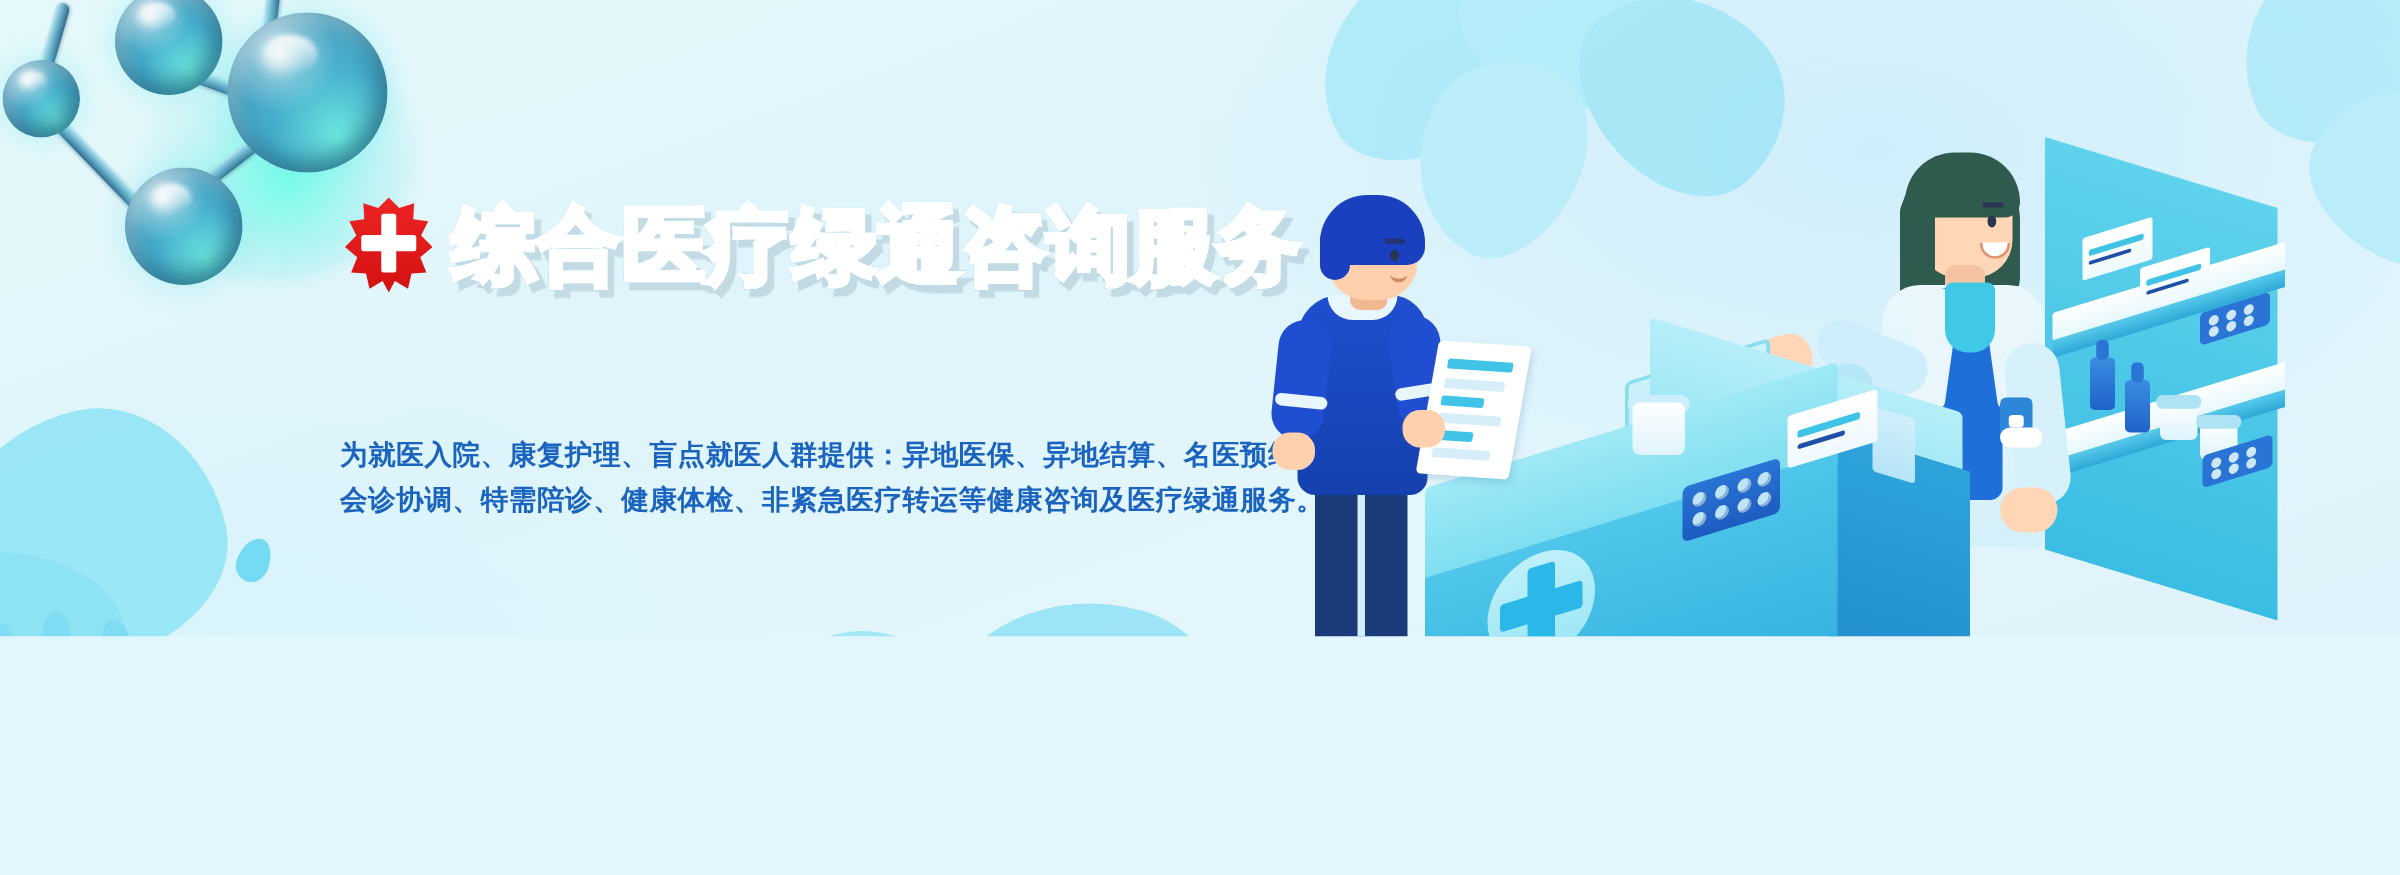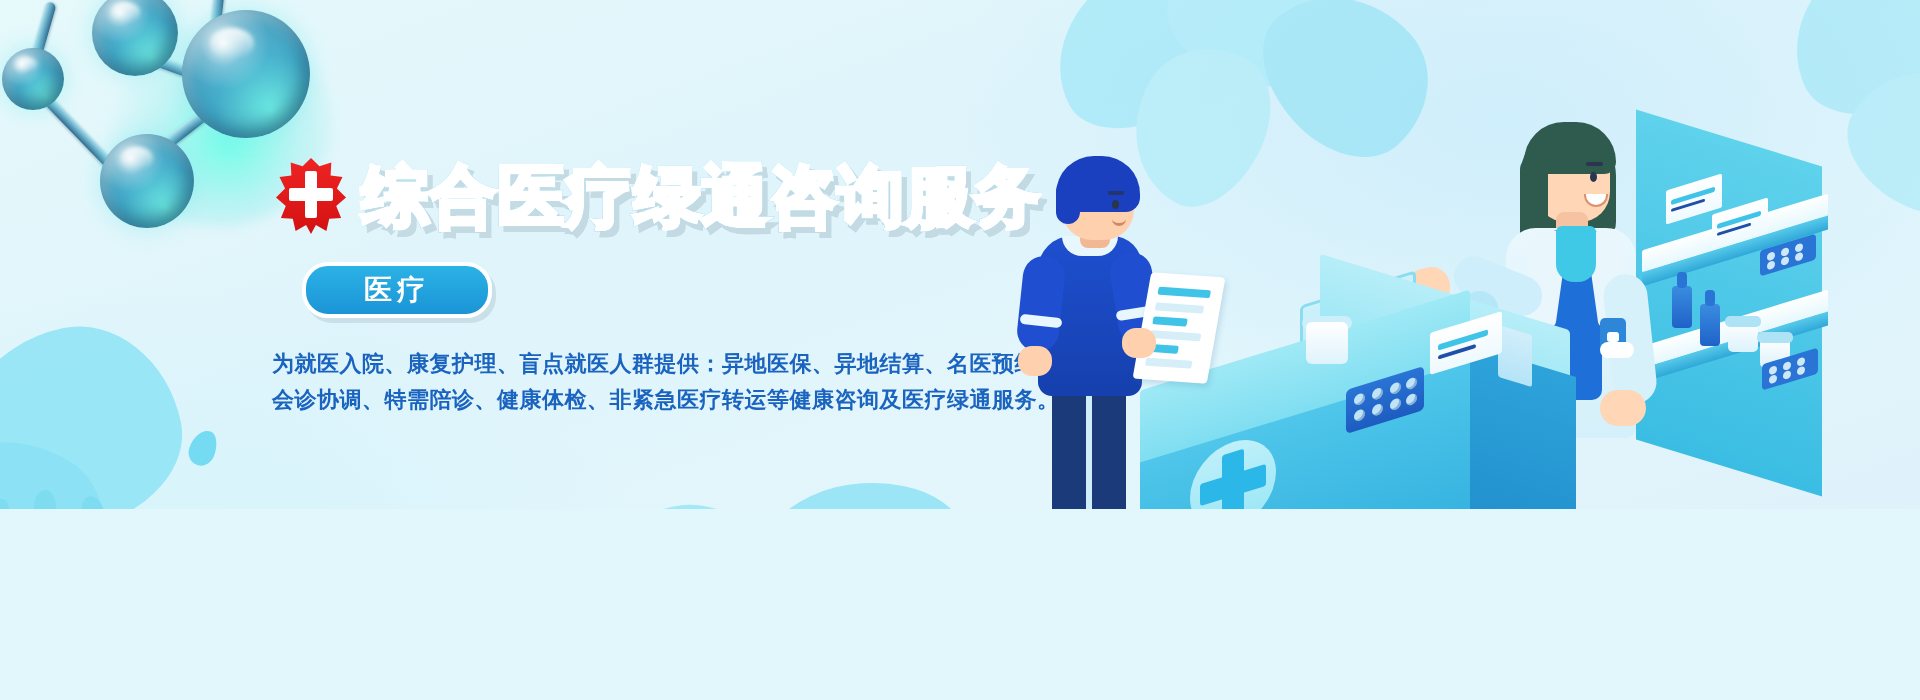--- a/index.html
+++ b/index.html
@@ -314,21 +314,20 @@
     <div class="title-row">
       <div class="cross-logo">
         <div class="shield"></div>
         <div class="v"></div>
         <div class="h"></div>
       </div>
       <div class="main-title">综合医疗绿通咨询服务</div>
     </div>
 
     <div class="pills">
-      <div class="pill blue">医疗</div>
     </div>
 
     <div class="desc">
       <div>为就医入院、康复护理、盲点就医人群提供：异地医保、异地结算、名医预约</div>
       <div>会诊协调、特需陪诊、健康体检、非紧急医疗转运等健康咨询及医疗绿通服务。</div>
     </div>
   </div>
 
   <div class="scene">
 

